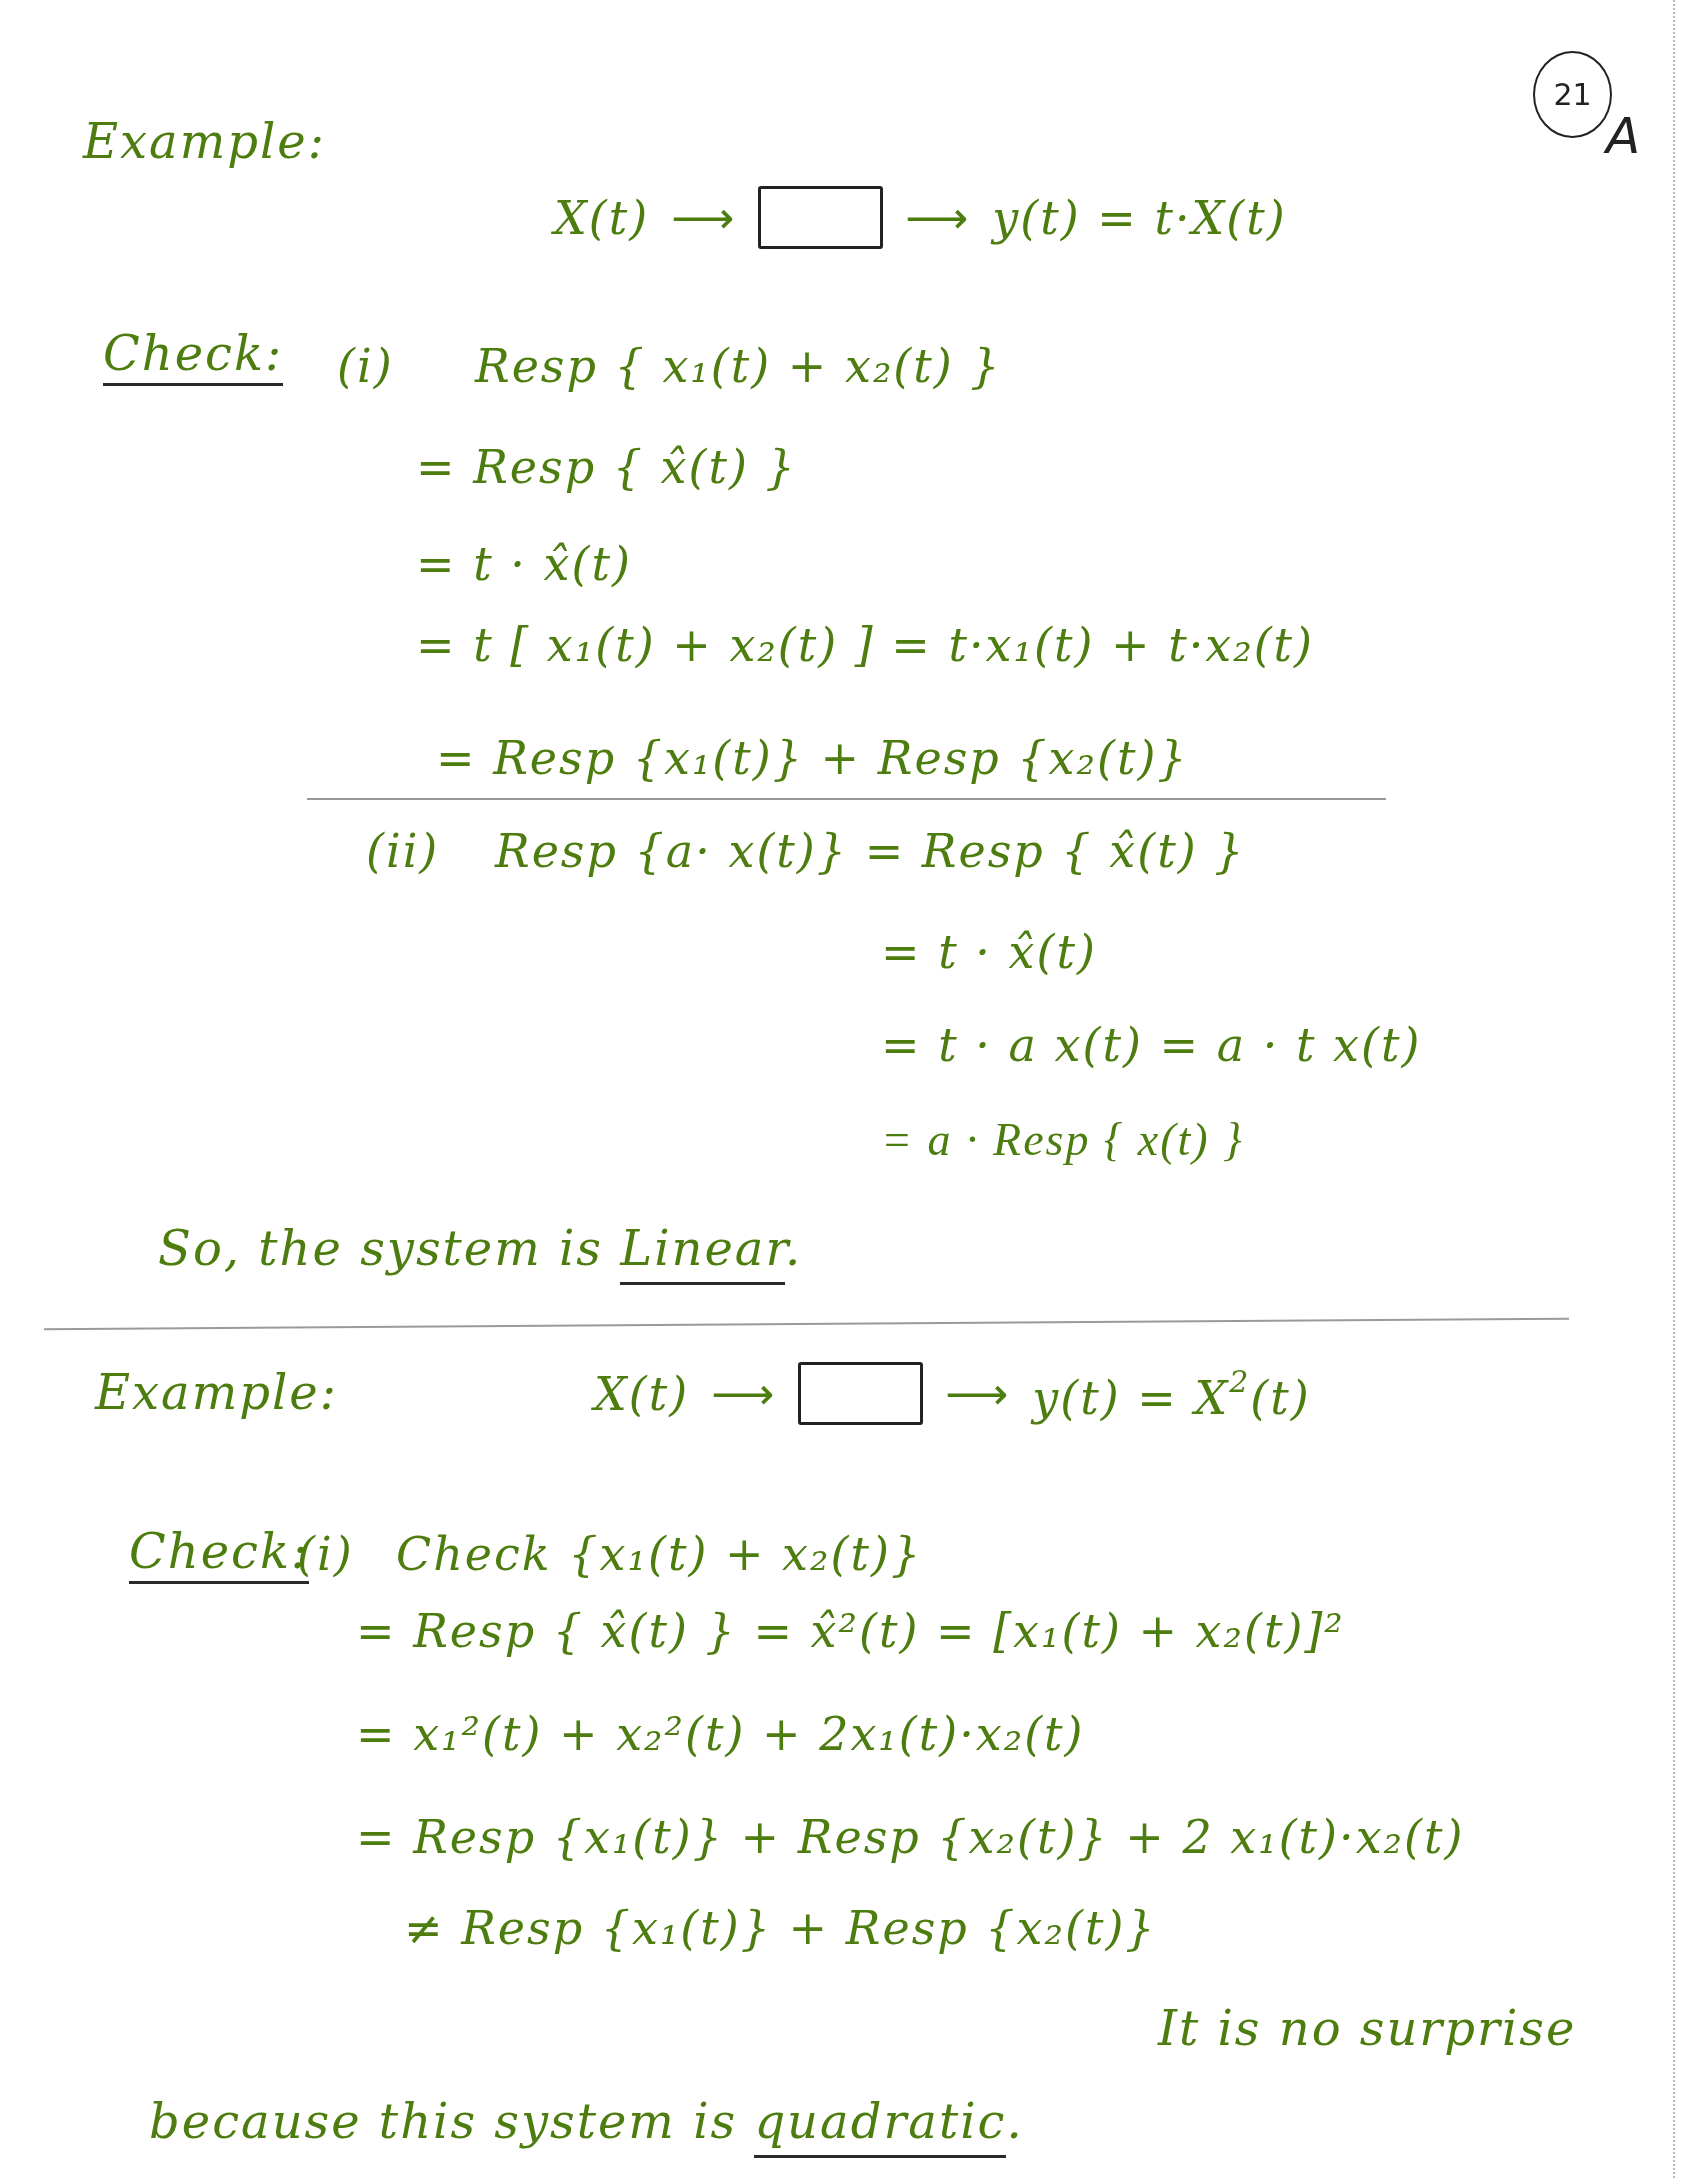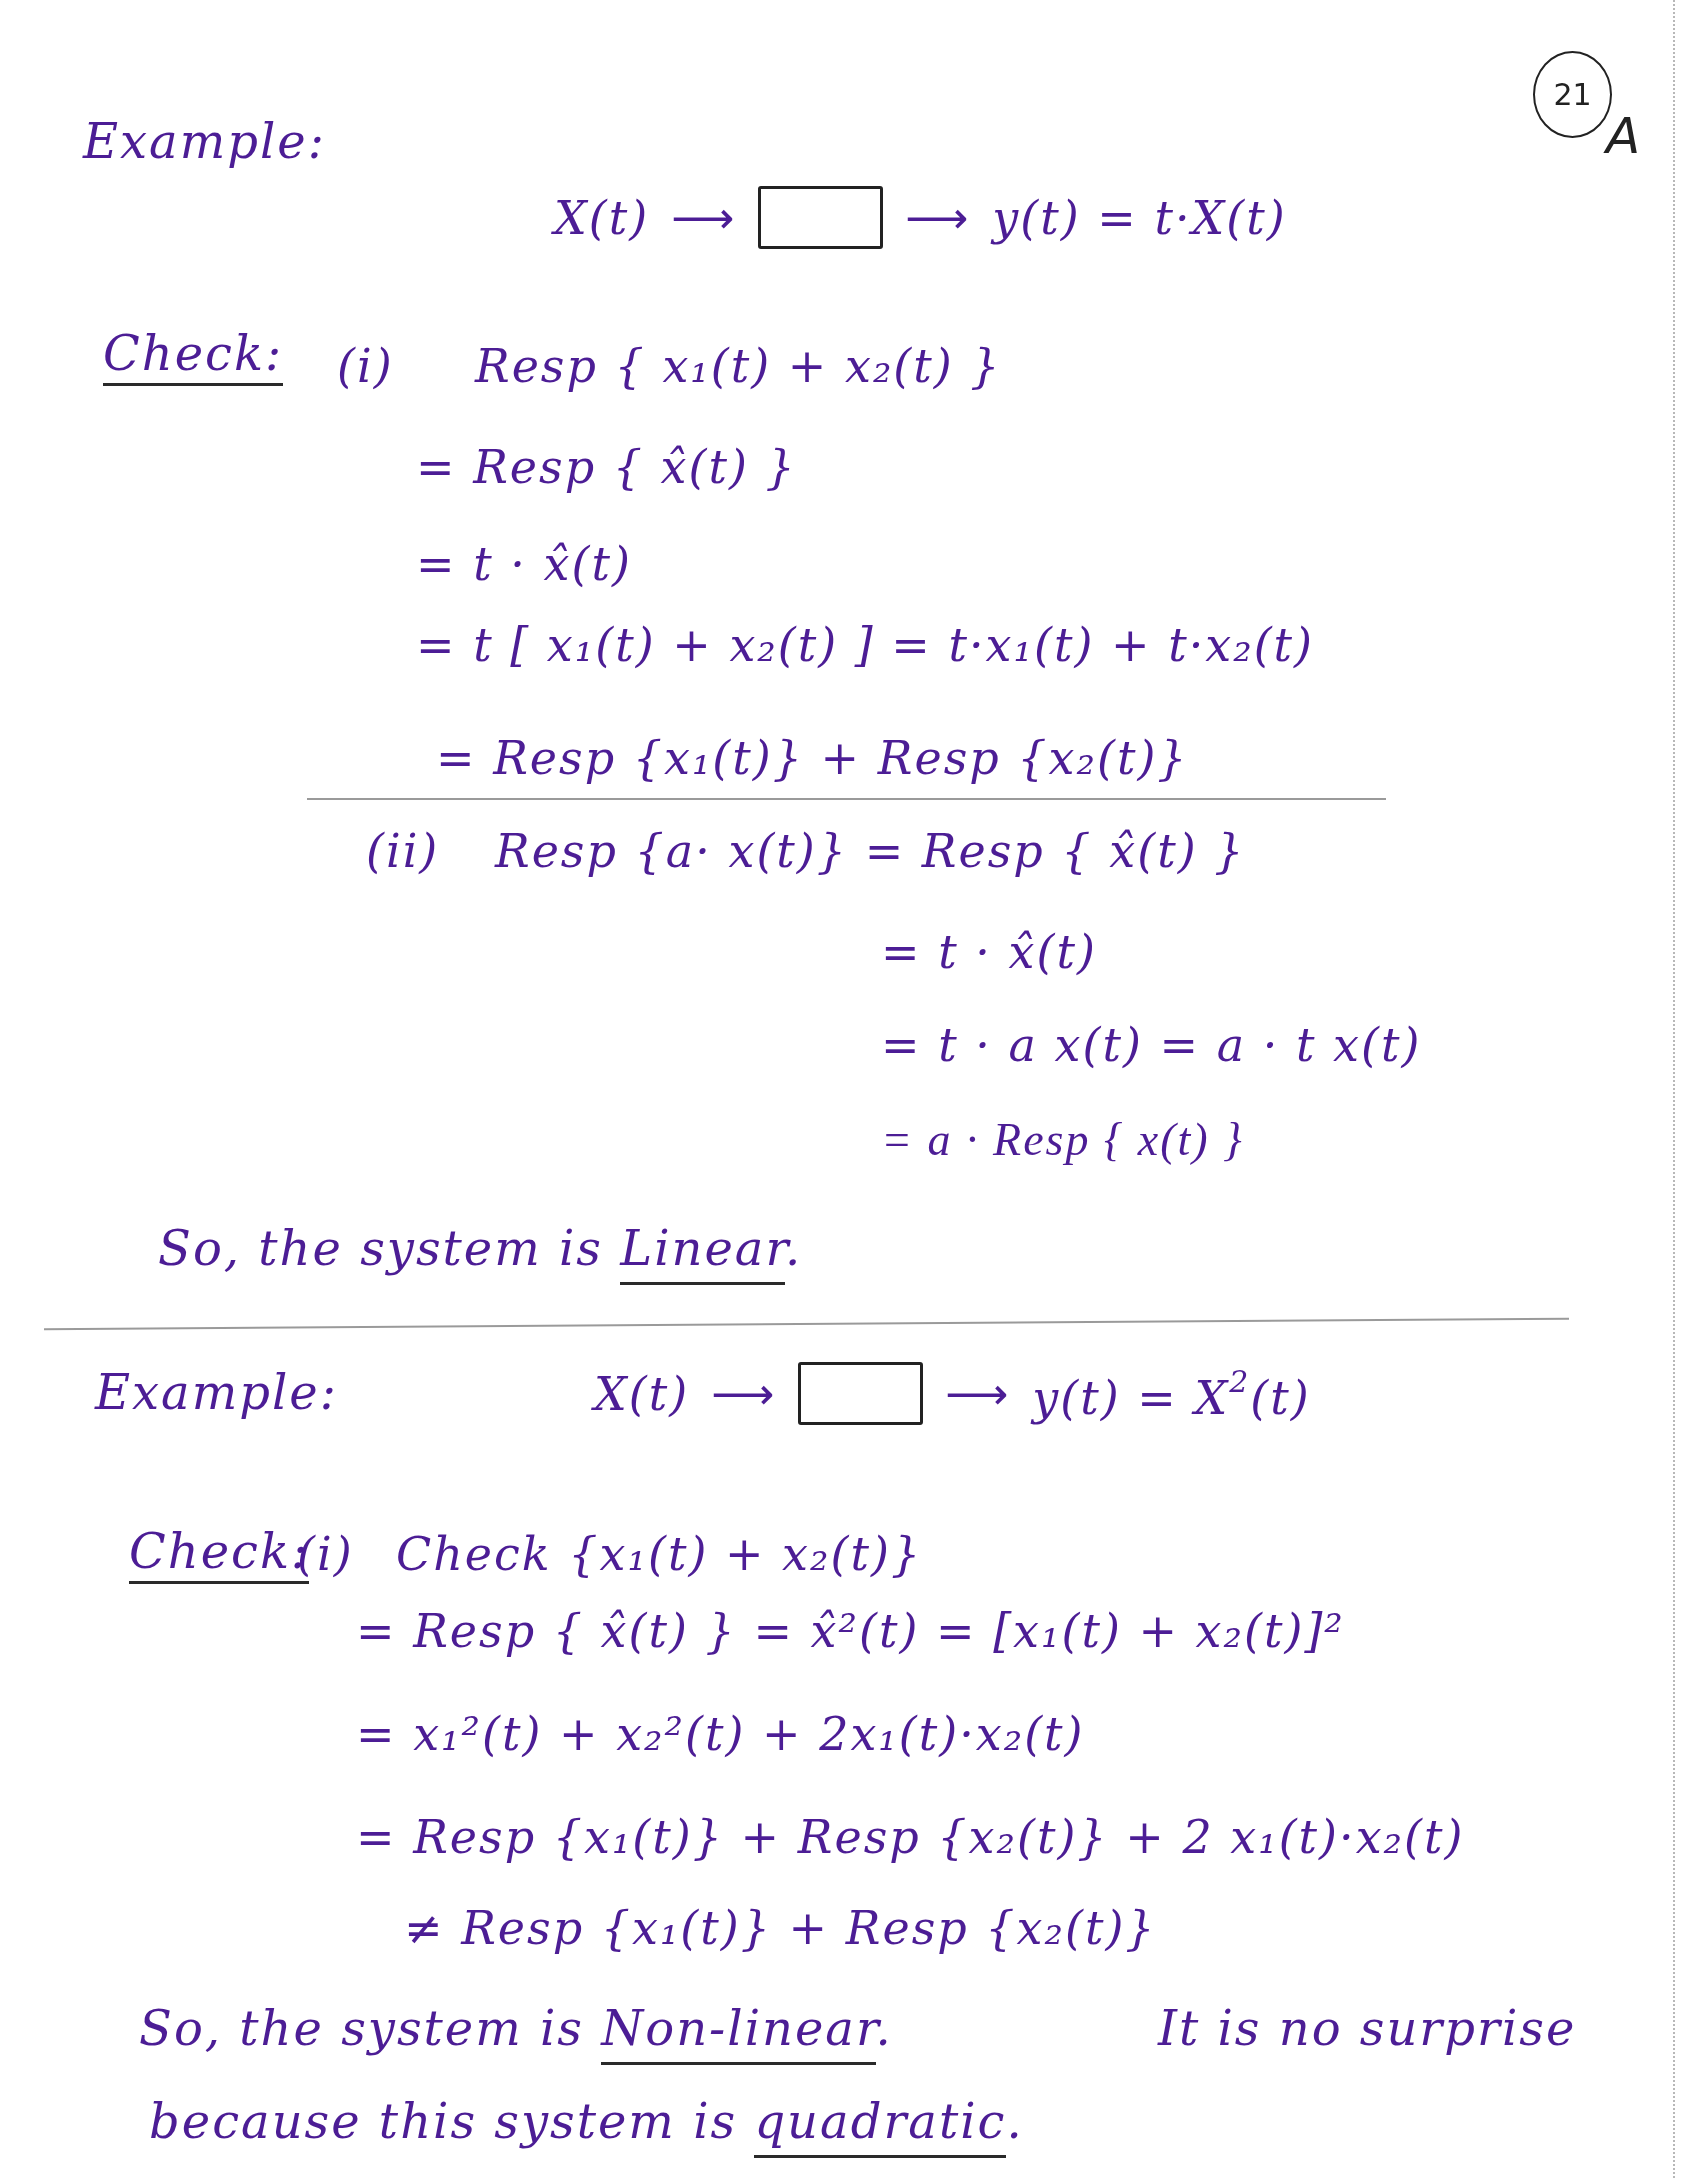--- a/index.html
+++ b/index.html
@@ -8,21 +8,21 @@
     font-family: "DejaVu Serif", serif; color: #1a1a1a;
   }
   .page { position: absolute; inset: 0; background: #fff; }
   .edge {
     position: absolute; top: 0; right: 8px; width: 0; height: 2178px;
     border-right: 2px dotted #b8b8b8;
   }
   .line {
     position: absolute; white-space: nowrap;
     font-family: "DejaVu Serif", serif; font-style: italic;
-    font-size: 46px; line-height: 1; letter-spacing: 2px; color: #4c1d95;
+    font-size: 46px; line-height: 1; letter-spacing: 2px; color: #4d7c0f;
   }
   .label { font-size: 48px; }
   .ul { border-bottom: 3px solid #2a2a2a; padding-bottom: 6px; }
   .divider {
     position: absolute; height: 0; border-top: 2px solid #9a9a9a;
   }
   .page-mark {
     position: absolute; left: 1533px; top: 51px; width: 75px; height: 83px;
     border: 2.5px solid #222; border-radius: 50%;
     display: flex; align-items: center; justify-content: center;
@@ -97,24 +97,20 @@
   </div>
 
   <div class="line label ul" style="left:129px; top:1527px;">Check:</div>
   <div class="line" style="left:297px; top:1531px;">(i)</div>
   <div class="line" style="left:396px; top:1531px;">Check {x₁(t) + x₂(t)}</div>
   <div class="line" style="left:356px; top:1608px;">= Resp { x̂(t) }  =  x̂²(t) = [x₁(t) + x₂(t)]²</div>
   <div class="line" style="left:356px; top:1711px;">= x₁²(t) + x₂²(t) + 2x₁(t)·x₂(t)</div>
   <div class="line" style="left:356px; top:1814px;">= Resp {x₁(t)} + Resp {x₂(t)}   + 2 x₁(t)·x₂(t)</div>
   <div class="line" style="left:356px; top:1905px;margin-left:48px;">≠ Resp {x₁(t)} + Resp {x₂(t)}</div>
 
-  <div class="line label" style="left:139px; top:2004px;">
-    <span>So, the system is</span>
-    <span class="ul">Non-linear</span><span>.</span>
-  </div>
   <div class="line label" style="left:1158px; top:2004px;">It is no surprise</div>
 
   <div class="line label" style="left:149px; top:2097px;">
     <span>because this system is</span>
     <span class="ul">quadratic</span><span>.</span>
   </div>
 </div>
 
 
 </body></html>

